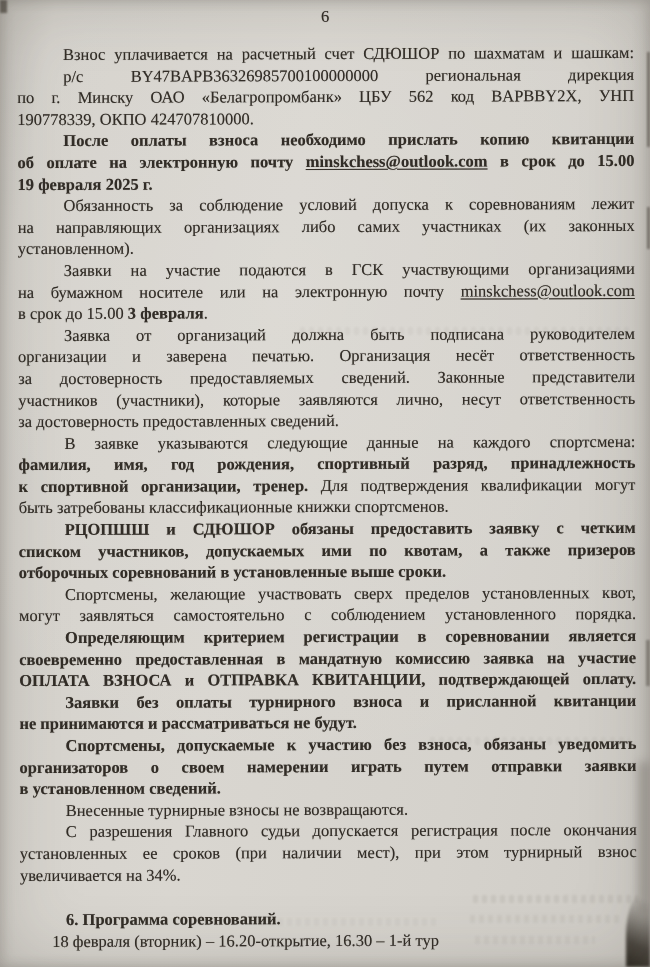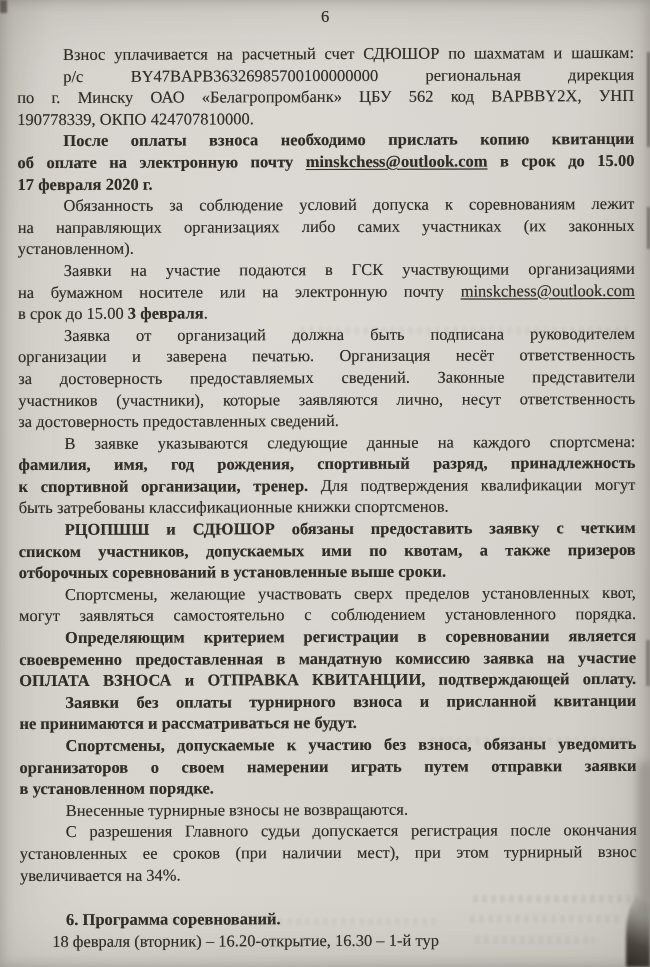--- a/index.html
+++ b/index.html
@@ -69,21 +69,21 @@
   <div class="doc">
       <div class="para">
         <div class="line just ind"><span>Взнос уплачивается на расчетный счет СДЮШОР по шахматам и шашкам:</span></div>
         <div class="line just ind"><span>р/с BY47BAPB36326985700100000000 региональная дирекция</span></div>
         <div class="line just"><span>по г. Минску ОАО «Белагропромбанк» ЦБУ 562 код BAPBBY2X, УНП</span></div>
         <div class="line"><span>190778339, ОКПО 424707810000.</span></div>
       </div>
       <div class="para">
         <div class="line just ind"><span class="b">После оплаты взноса необходимо прислать копию квитанции</span></div>
         <div class="line just"><span class="b">об оплате на электронную почту </span><span class="b u">minskchess@outlook.com</span><span class="b"> в срок до 15.00</span></div>
-        <div class="line"><span class="b">17 февраля 2020 г.</span></div>
+        <div class="line"><span class="b">19 февраля 2025 г.</span></div>
       </div>
       <div class="para">
         <div class="line just ind"><span>Обязанность за соблюдение условий допуска к соревнованиям лежит</span></div>
         <div class="line just"><span>на направляющих организациях либо самих участниках (их законных</span></div>
         <div class="line"><span>установленном).</span></div>
       </div>
       <div class="para">
         <div class="line just ind"><span>Заявки на участие подаются в ГСК участвующими организациями</span></div>
         <div class="line just"><span>на бумажном носителе или на электронную почту </span><span class="u">minskchess@outlook.com</span></div>
         <div class="line"><span>в срок до 15.00 </span><span class="b">3 февраля</span><span>.</span></div>
@@ -115,21 +115,21 @@
         <div class="line just"><span class="b">своевременно предоставленная в мандатную комиссию заявка на участие</span></div>
         <div class="line just"><span class="b">ОПЛАТА ВЗНОСА и ОТПРАВКА КВИТАНЦИИ, подтверждающей оплату.</span></div>
       </div>
       <div class="para">
         <div class="line just ind"><span class="b">Заявки без оплаты турнирного взноса и присланной квитанции</span></div>
         <div class="line"><span class="b">не принимаются и рассматриваться не будут.</span></div>
       </div>
       <div class="para">
         <div class="line just ind"><span class="b">Спортсмены, допускаемые к участию без взноса, обязаны уведомить</span></div>
         <div class="line just"><span class="b">организаторов о своем намерении играть путем отправки заявки</span></div>
-        <div class="line"><span class="b">в установленном порядке.</span></div>
+        <div class="line"><span class="b">в установленном сведений.</span></div>
       </div>
       <div class="para">
         <div class="line ind"><span>Внесенные турнирные взносы не возвращаются.</span></div>
       </div>
       <div class="para">
         <div class="line just ind"><span>С разрешения Главного судьи допускается регистрация после окончания</span></div>
         <div class="line just"><span>установленных ее сроков (при наличии мест), при этом турнирный взнос</span></div>
         <div class="line"><span>увеличивается на 34%.</span></div>
       </div>
       <div class="para gap">

